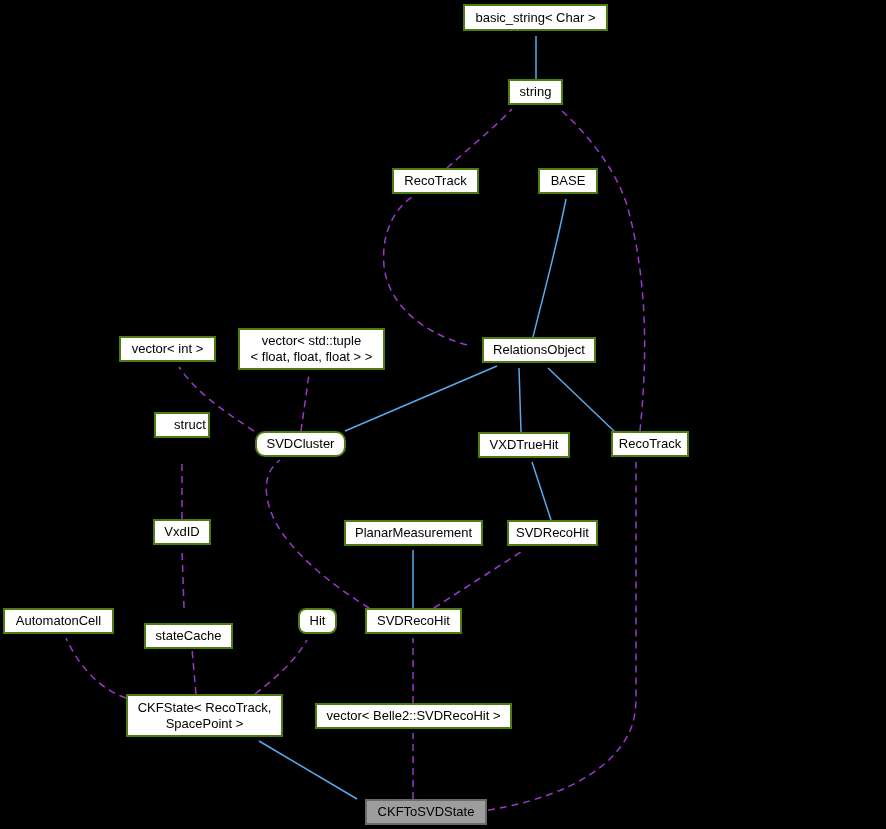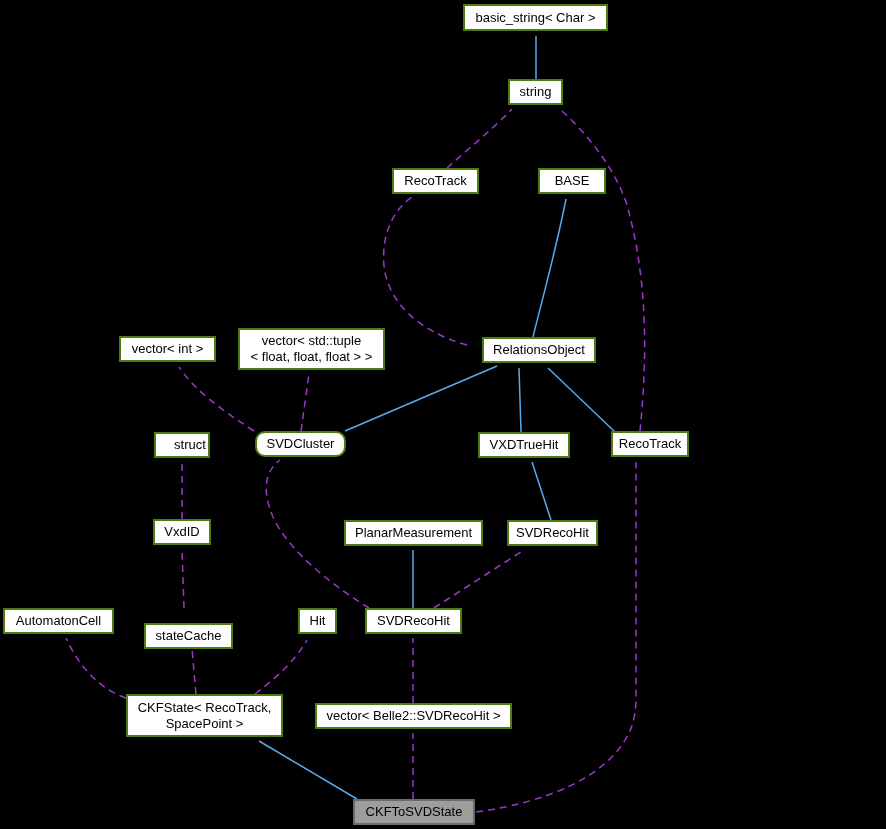--- a/index.html
+++ b/index.html
@@ -17,21 +17,21 @@
     box-sizing:border-box;
     display:flex;align-items:center;justify-content:center;
     text-align:center;
     font-size:13px;line-height:16px;
     white-space:pre-line;
     background:#fff;
     border:2px solid #4d7c0f;
     color:#000;
     cursor:pointer;
   }
-  .node.highlight{background:#9D9D9D;border-color:#6B6B6B;cursor:default;}
+  .node.highlight{background:#9D9D9D;border-color:#6B6B6B;cursor:default;margin-left:12px;}
 </style>
 </head>
 <body>
 
 <div class="canvas">
   <svg class="edges" xmlns="http://www.w3.org/2000/svg">
     <defs>
         <marker id="arrow-inheritance" viewBox="0 0 10 7" refX="9" refY="3.5" markerWidth="11" markerHeight="8" markerUnits="userSpaceOnUse" orient="auto">
           <path d="M0,0 L10,3.5 L0,7 Z" fill="#58AAEF"></path>
         </marker>
@@ -62,34 +62,34 @@
         <path d="M255,694 C276,678 295,661 307,640" stroke="#9B37CD" stroke-dasharray="7,5" marker-end="url(#arrow-usage)"></path>
         <path d="M413,703 L413,638" stroke="#9B37CD" stroke-dasharray="7,5" marker-end="url(#arrow-usage)"></path>
         <path d="M413,799 L413,733" stroke="#9B37CD" stroke-dasharray="7,5" marker-end="url(#arrow-usage)"></path>
         <path d="M476,812 C548,802 606,777 628,735 C637,718 636,700 636,685 L636,462" stroke="#9B37CD" stroke-dasharray="7,5" marker-end="url(#arrow-usage)"></path>
       </g>
   </svg>
   <div id="node-layer">
       <div class="node" style="left: 463px; top: 4px; width: 145px; height: 27px;">basic_string&lt; Char &gt;</div>
       <div class="node" style="left: 508px; top: 79px; width: 55px; height: 26px;">string</div>
       <div class="node" style="left: 392px; top: 168px; width: 87px; height: 26px;">RecoTrack</div>
-      <div class="node" style="left: 538px; top: 168px; width: 68px; height: 26px;">BASE</div>
+      <div class="node" style="left: 538px; top: 168px; width: 60px; height: 26px;">BASE</div>
       <div class="node" style="left: 119px; top: 336px; width: 97px; height: 26px;">vector&lt; int &gt;</div>
       <div class="node" style="left: 238px; top: 328px; width: 147px; height: 42px;">vector&lt; std::tuple
 &lt; float, float, float &gt; &gt;</div>
       <div class="node" style="left: 442px; top: 337px; width: 114px; height: 26px; margin-left: 40px;">RelationsObject</div>
-      <div class="node" style="left: 154px; top: 432px; width: 56px; height: 26px; padding-left: 16px;">struct</div>
+      <div class="node" style="left: 154px; top: 412px; width: 56px; height: 26px; padding-left: 16px;">struct</div>
       <div class="node" style="left: 255px; top: 431px; width: 91px; height: 26px; border-radius: 10px;">SVDCluster</div>
       <div class="node" style="left: 478px; top: 432px; width: 92px; height: 26px;">VXDTrueHit</div>
       <div class="node" style="left: 599px; top: 431px; width: 78px; height: 26px; margin-left: 12px;">RecoTrack</div>
       <div class="node" style="left: 153px; top: 519px; width: 58px; height: 26px;">VxdID</div>
       <div class="node" style="left: 344px; top: 520px; width: 139px; height: 26px;">PlanarMeasurement</div>
       <div class="node" style="left: 507px; top: 520px; width: 91px; height: 26px;">SVDRecoHit</div>
       <div class="node" style="left: 3px; top: 608px; width: 111px; height: 26px;">AutomatonCell</div>
       <div class="node" style="left: 144px; top: 608px; width: 89px; height: 26px; margin-top: 15px;">stateCache</div>
-      <div class="node" style="left: 298px; top: 608px; width: 39px; height: 26px;">Hit</div>
+      <div class="node" style="left: 298px; top: 608px; width: 39px; height: 26px; border-radius: 8px;">Hit</div>
       <div class="node" style="left: 365px; top: 608px; width: 97px; height: 26px;">SVDRecoHit</div>
       <div class="node" style="left: 126px; top: 694px; width: 157px; height: 43px;">CKFState&lt; RecoTrack,
 SpacePoint &gt;</div>
       <div class="node" style="left: 315px; top: 703px; width: 197px; height: 26px;">vector&lt; Belle2::SVDRecoHit &gt;</div>
       <div class="node highlight" style="left: 353px; top: 799px; width: 122px; height: 26px;">CKFToSVDState</div>
     </div>
 </div>
 
 </body></html>

